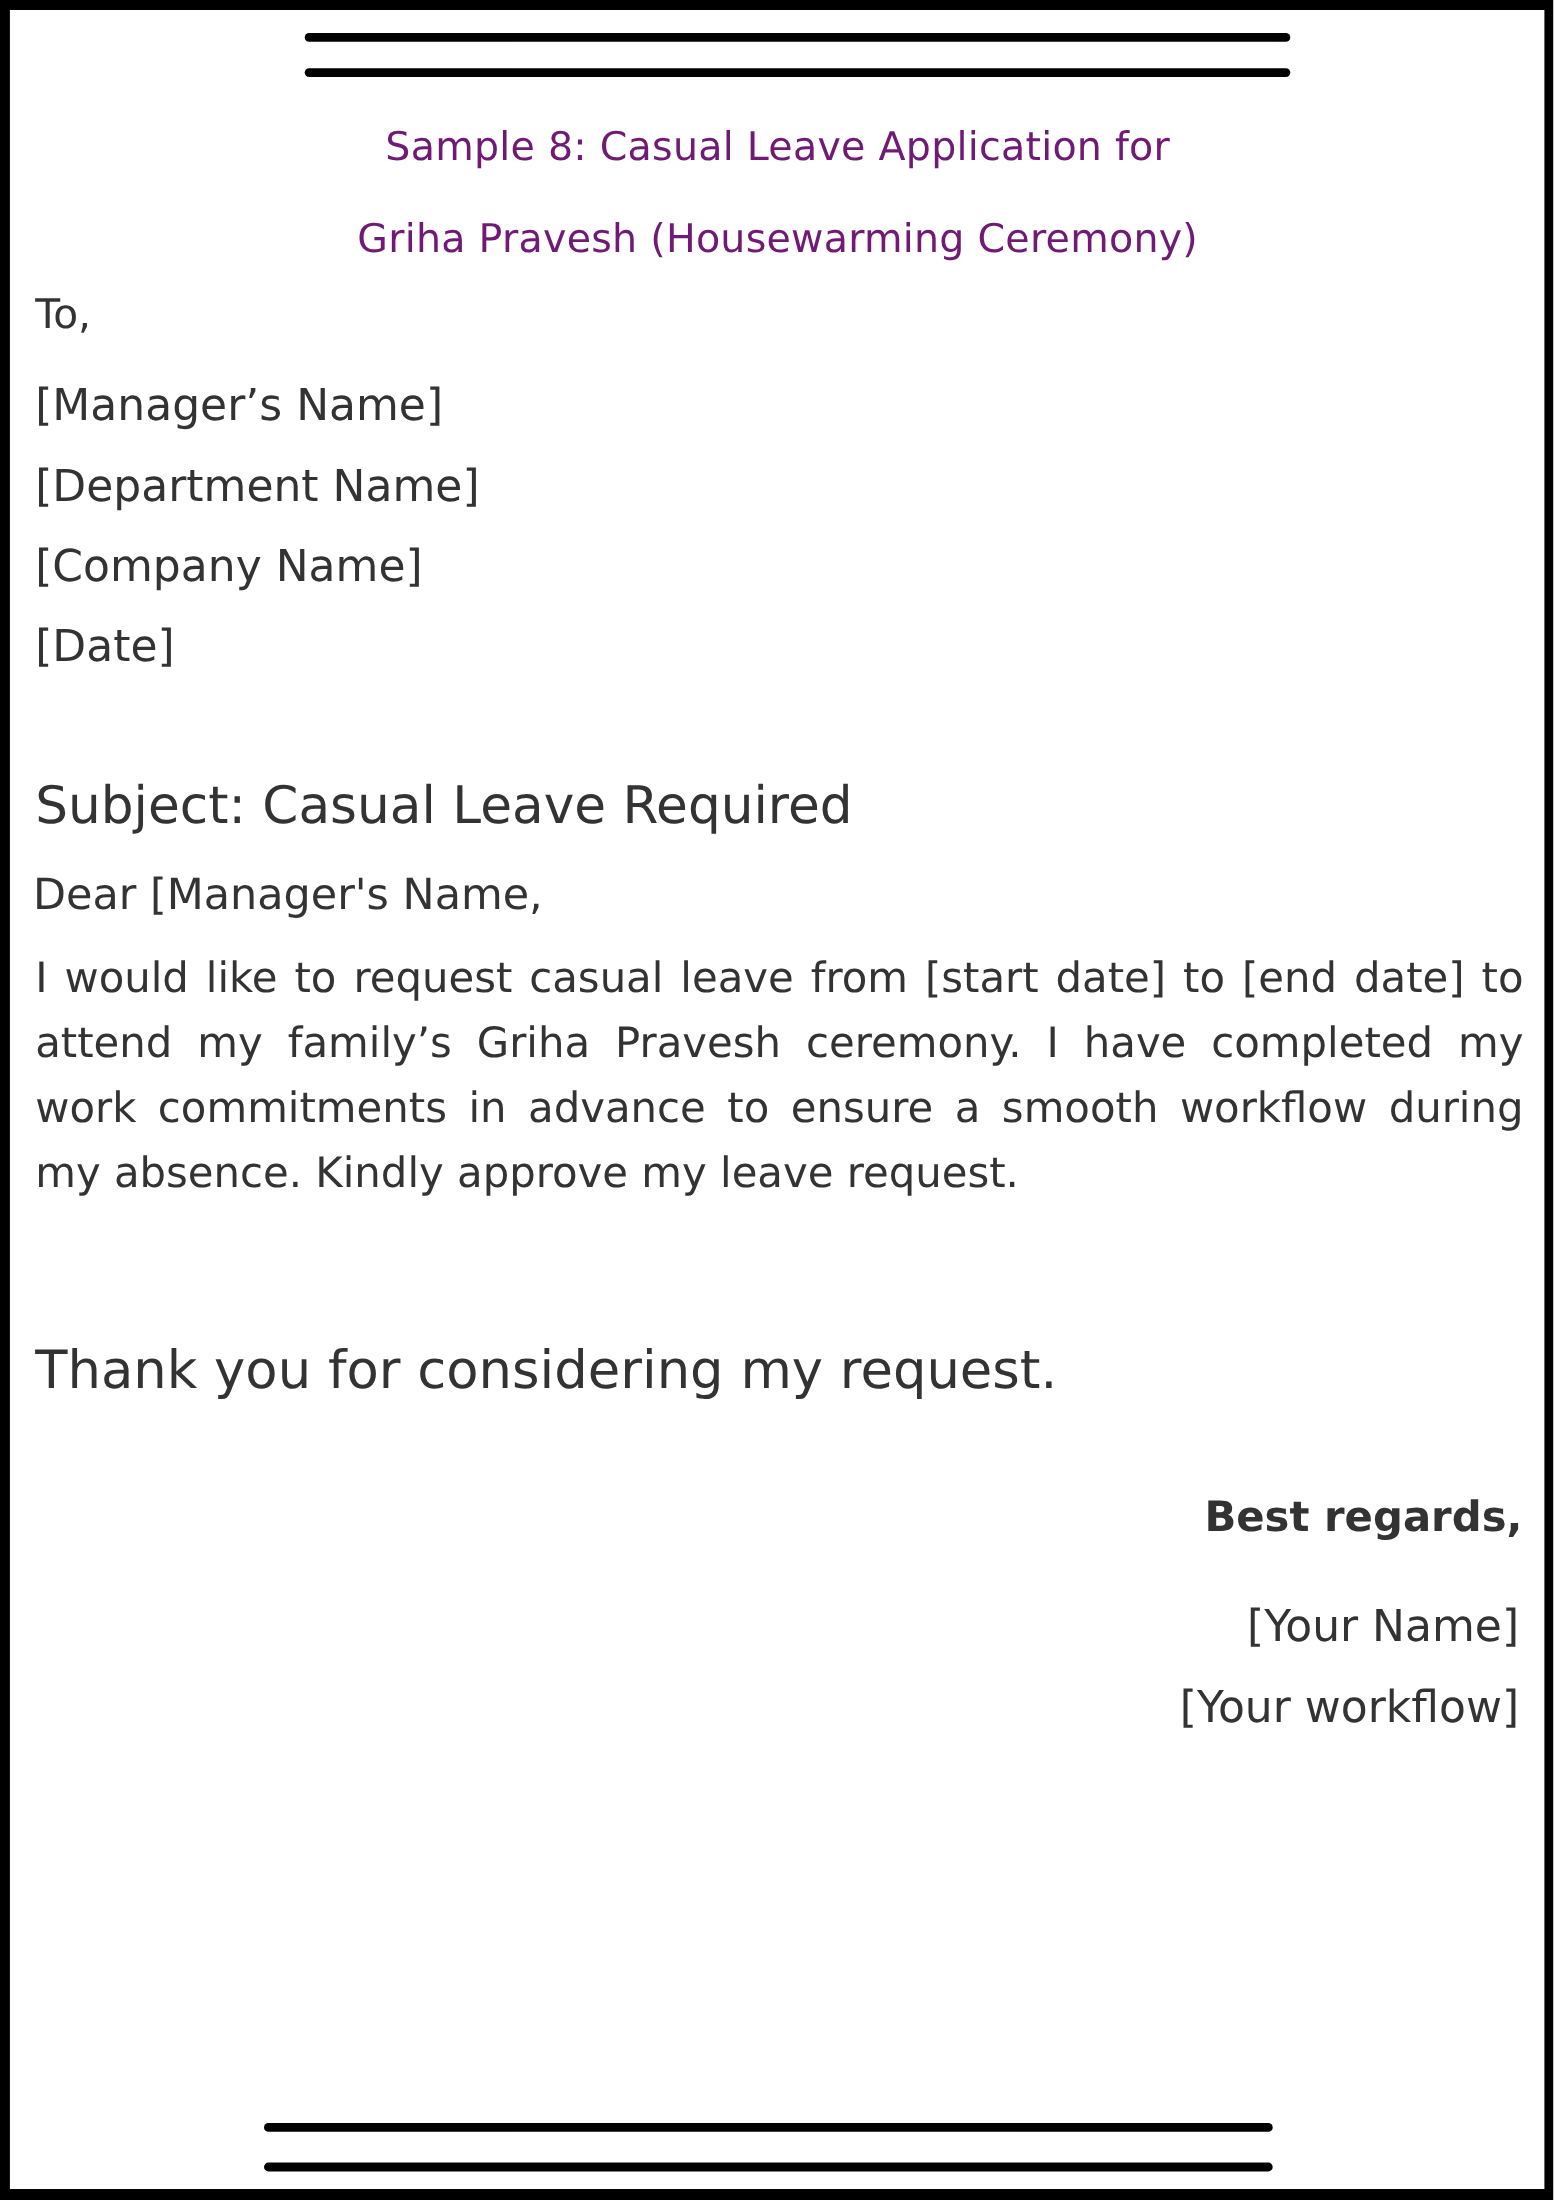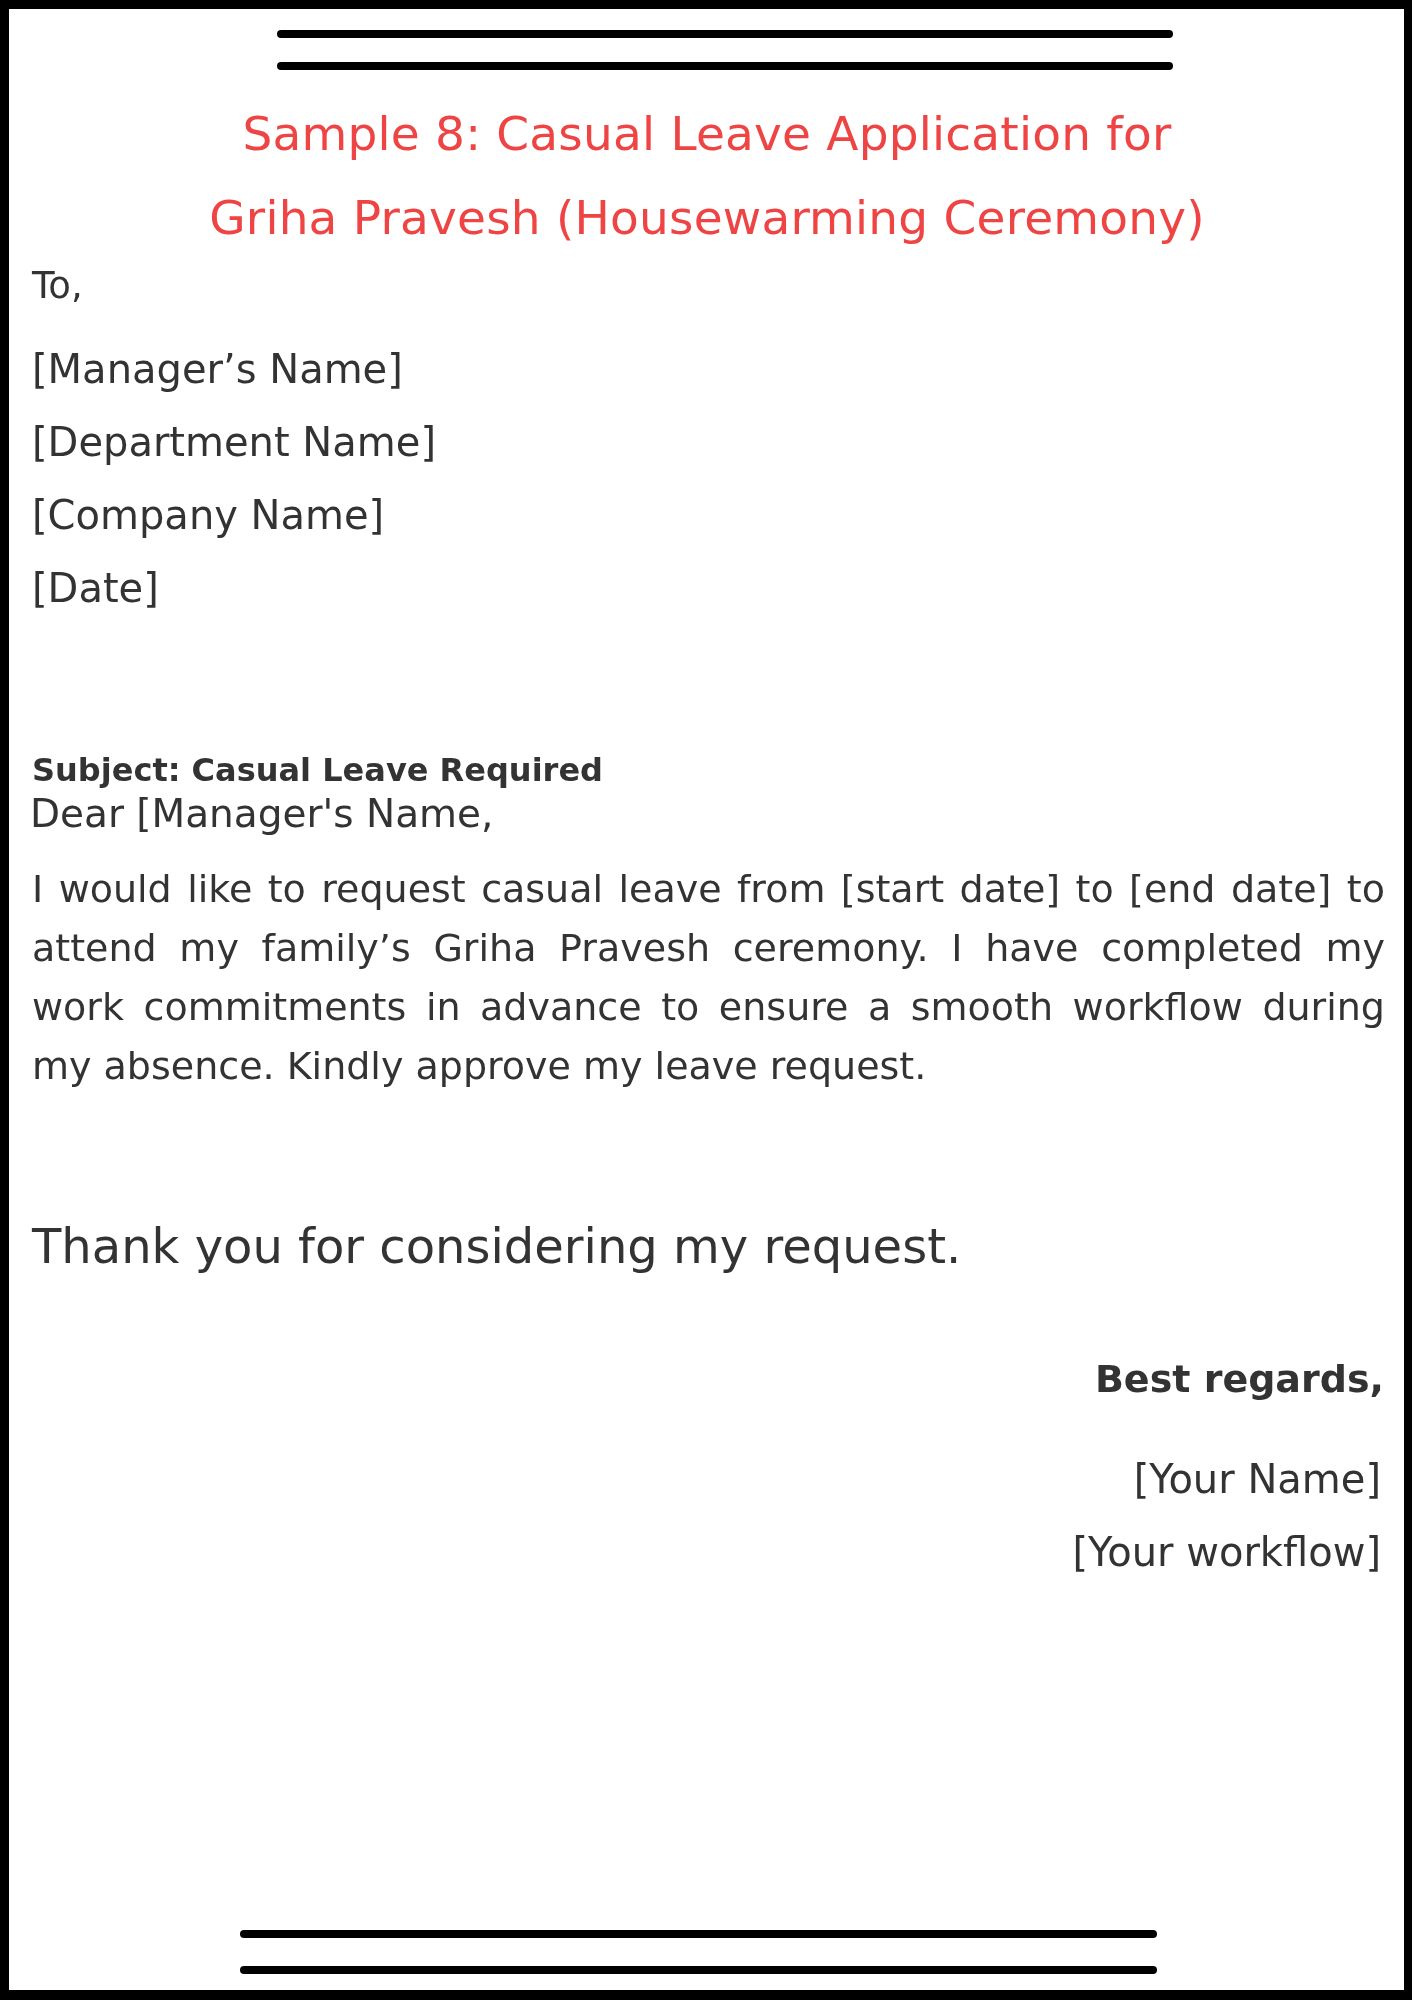--- a/index.html
+++ b/index.html
@@ -38,42 +38,42 @@
   .rule.bot2 { left: 240px; width: 917px; top: 1966px; }
 
   .title {
     position: absolute;
     left: 20px;
     right: 20px;
     top: 92px;
     margin: 0;
     text-align: center;
     font-weight: normal;
-    font-size: 47px;
+    font-size: 36px;
     line-height: 84px;
     letter-spacing: 0.2px;
-    color: #ef4444;
+    color: #701a75;
   }
   .title span { display: block; }
 
   .line {
     position: absolute;
     left: 32px;
     margin: 0;
     white-space: nowrap;
     font-size: 38px;
     line-height: 48px;
   }
   .to { top: 262px; font-size: 37px; }
   .addr { font-size: 40px; }
   .addr-0 { top: 345px; }
   .addr-1 { top: 418px; }
   .addr-2 { top: 491px; }
   .addr-3 { top: 564px; }
-  .subject { top: 746px; font-size: 32px; font-weight: bold; }
+  .subject { top: 709px; font-size: 47px; }
   .salutation { top: 790px; left: 30px; font-size: 39px; }
 
   .body-para {
     position: absolute;
     left: 32px;
     width: 1353px;
     top: 860px;
     margin: 0;
     font-size: 38px;
     line-height: 59px;

